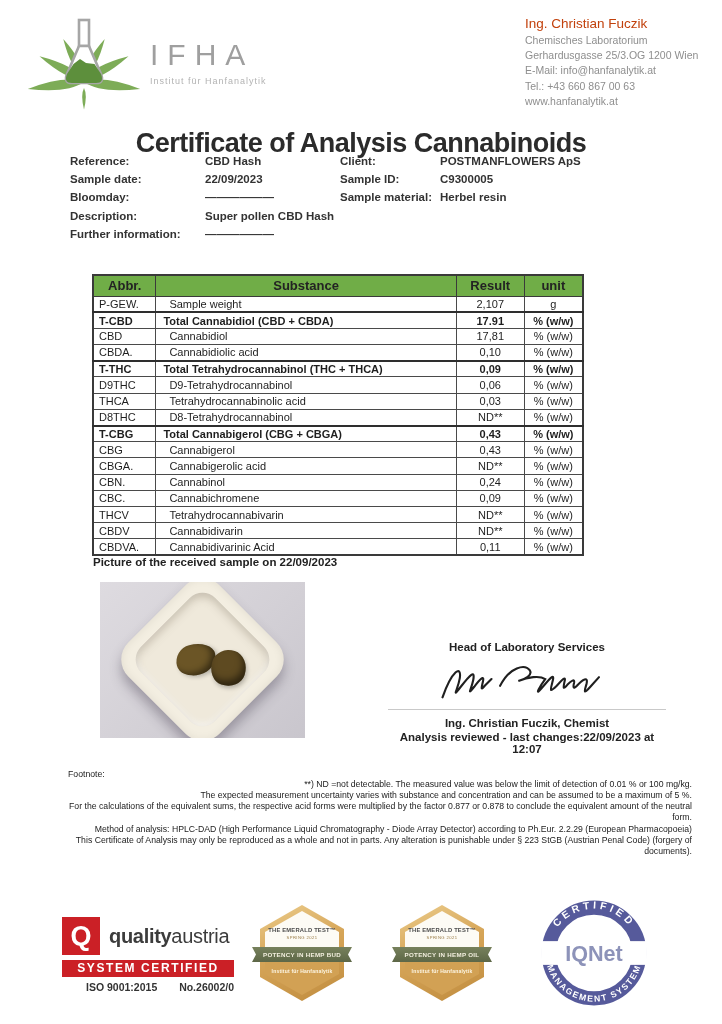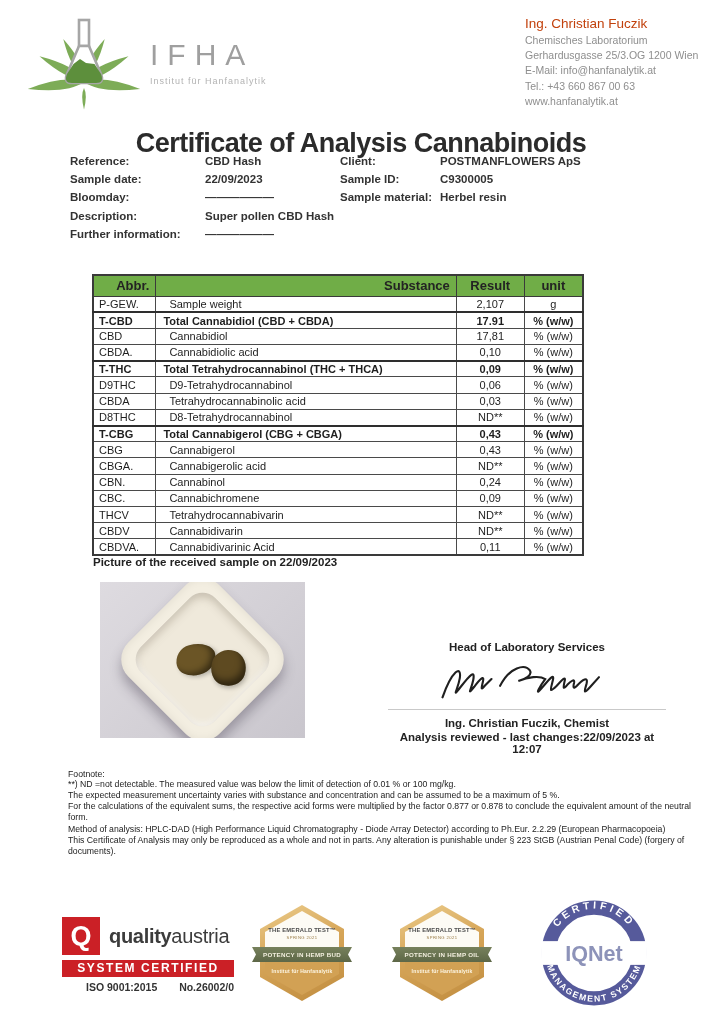--- a/index.html
+++ b/index.html
@@ -30,21 +30,21 @@
   .info-col.right { left:340px; top:155px; }
   .info-row { display:flex; font-size:11.5px; font-weight:bold; color:#333; height:18.2px; }
   .info-col.left  .info-label { width:135px; }
   .info-col.right .info-label { width:100px; }
 
   
   table.results { position:absolute; left:92px; top:274px; width:492px;
     border-collapse:collapse; border:2px solid #3a3a3a; }
   table.results th {
     background:#70ad47; color:#232323; font-size:13px; font-weight:bold;
-    text-align:right; padding:2px 6px; height:21px; border:1px solid #3a3a3a;
+    text-align:center; padding:2px 6px; height:21px; border:1px solid #3a3a3a;
   }
   table.results th.c, table.results td.c { text-align:center; }
   table.results td {
     font-size:11px; padding:0 5px; height:16.2px; border:1px solid #4a4a4a; color:#1e1e1e;
   }
   table.results td.substance { padding-left:13px; }
   tr[data-variant="total"] td { font-weight:bold; border-top:2px solid #2e2e2e; }
   tr[data-variant="total"] td.substance { padding-left:7px; }
 
   
@@ -68,21 +68,21 @@
   .sig-block { position:absolute; left:382px; top:641px; width:290px; text-align:center; }
   .sig-heading { font-size:11.5px; font-weight:bold; color:#222; }
   .sig-svg { margin-top:4px; }
   .sig-line { border-top:1px solid #c9c9c9; margin:0 6px; }
   .sig-name { font-size:11.5px; font-weight:bold; color:#222; margin-top:7px; }
   .sig-review { font-size:11.5px; font-weight:bold; color:#222; margin-top:2px; }
 
   
   .footnote { position:absolute; left:68px; top:769px; width:624px; }
   .footnote-title { font-size:8.7px; font-weight:normal; color:#222; }
-  .footnote-line { font-size:8.7px; color:#222; line-height:1.28; }
+  .footnote-line { font-size:8.7px; color:#222; line-height:1.28;text-align:right; }
 
   
   .qa-badge { position:absolute; left:62px; top:917px; width:172px; }
   .qa-top { display:flex; align-items:center; gap:9px; }
   .qa-q { width:38px; height:38px; background:#cb2026; color:#fff; font-size:27px; font-weight:bold;
           display:flex; align-items:center; justify-content:center; }
   .qa-brand { font-size:20px; color:#3c3c3c; letter-spacing:-0.3px; }
   .qa-brand .b { font-weight:bold; }
   .qa-bar { margin-top:5px; background:#cb2026; color:#fff; font-size:12px; font-weight:bold;
             letter-spacing:1.6px; text-align:center; padding:1px 0 2px; }
@@ -250,21 +250,21 @@
         </tr>
 
         <tr data-variant="">
           <td class="abbr">D9THC</td>
           <td class="substance">D9-Tetrahydrocannabinol</td>
           <td class="c result">0,06</td>
           <td class="c unit">% (w/w)</td>
         </tr>
 
         <tr data-variant="">
-          <td class="abbr">CBDA</td>
+          <td class="abbr">THCA</td>
           <td class="substance">Tetrahydrocannabinolic acid</td>
           <td class="c result">0,03</td>
           <td class="c unit">% (w/w)</td>
         </tr>
 
         <tr data-variant="">
           <td class="abbr">D8THC</td>
           <td class="substance">D8-Tetrahydrocannabinol</td>
           <td class="c result">ND**</td>
           <td class="c unit">% (w/w)</td>

